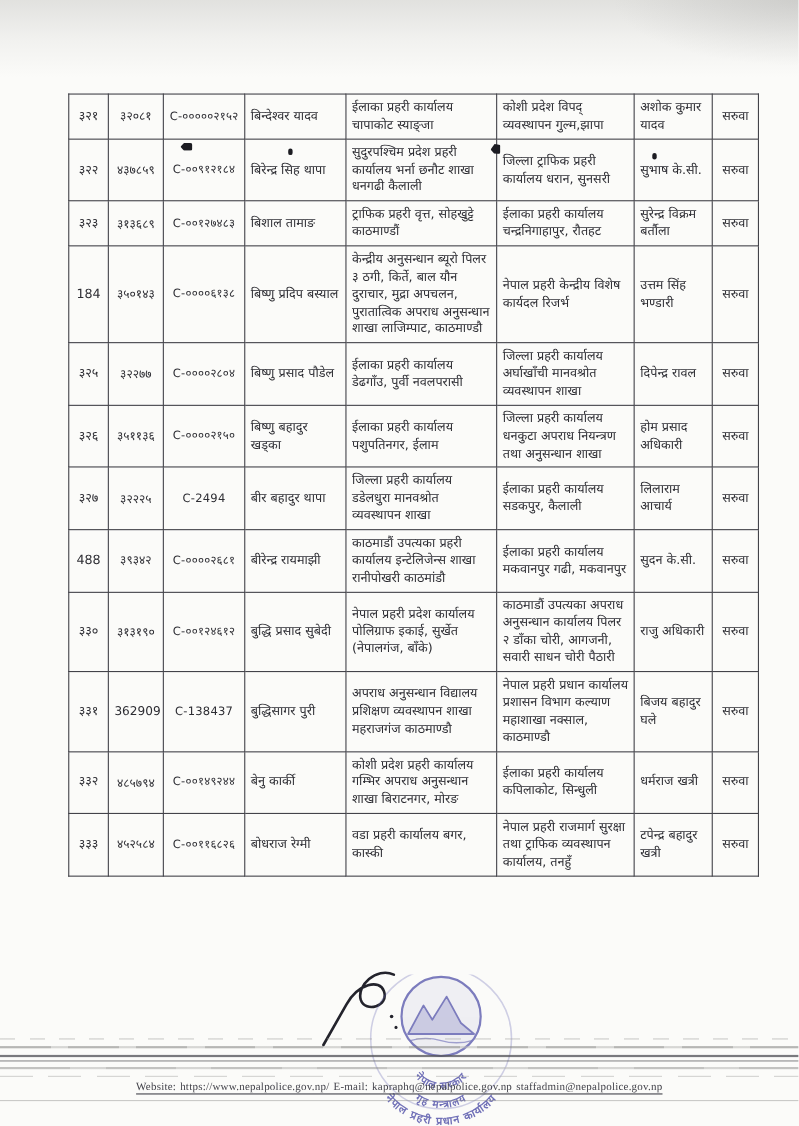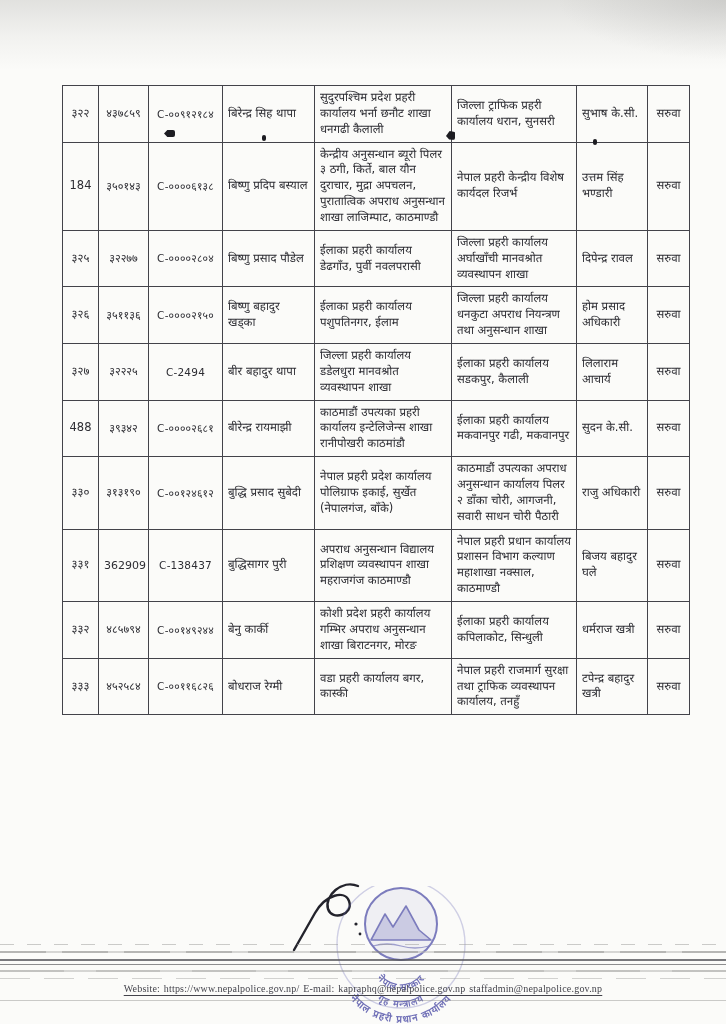--- a/index.html
+++ b/index.html
@@ -71,27 +71,47 @@
         <col style="width:50px">
         <col style="width:74px">
         <col style="width:92px">
       <col style="width:137px">
         <col style="width:125px">
         <col style="width:71px">
         <col style="width:42px">
     </colgroup>
     <tbody>
         <tr>
+    <td class="c-sn">३२१</td>
+    <td class="c-num">३२०८१</td>
+    <td class="c-cno">C-०००००२१५२</td>
+    <td class="c-name">बिन्देश्वर यादव</td>
+    <td class="c-from">ईलाका प्रहरी कार्यालय चापाकोट स्याङ्जा</td>
+    <td class="c-to">कोशी प्रदेश  विपद् व्यवस्थापन गुल्म,झापा</td>
+    <td class="c-rec">अशोक कुमार यादव</td>
+    <td class="c-status">सरुवा</td>
+  </tr>
+        <tr>
     <td class="c-sn">३२२</td>
     <td class="c-num">४३७८५९</td>
     <td class="c-cno">C-००९१२१८४</td>
     <td class="c-name">बिरेन्द्र सिह थापा</td>
     <td class="c-from">सुदुरपश्चिम प्रदेश प्रहरी कार्यालय भर्ना छनौट शाखा धनगढी कैलाली</td>
     <td class="c-to">जिल्ला ट्राफिक प्रहरी कार्यालय धरान, सुनसरी</td>
     <td class="c-rec">सुभाष के.सी.</td>
+    <td class="c-status">सरुवा</td>
+  </tr>
+        <tr>
+    <td class="c-sn">३२३</td>
+    <td class="c-num">३१३६८९</td>
+    <td class="c-cno">C-००१२७४८३</td>
+    <td class="c-name">बिशाल तामाङ</td>
+    <td class="c-from">ट्राफिक प्रहरी वृत्त, सोहखुट्टे काठमाण्डौं</td>
+    <td class="c-to">ईलाका प्रहरी कार्यालय चन्द्रनिगाहापुर, रौतहट</td>
+    <td class="c-rec">सुरेन्द्र विक्रम बर्तौला</td>
     <td class="c-status">सरुवा</td>
   </tr>
         <tr>
     <td class="c-sn">184</td>
     <td class="c-num">३५०१४३</td>
     <td class="c-cno">C-००००६१३८</td>
     <td class="c-name">बिष्णु प्रदिप बस्याल</td>
     <td class="c-from">केन्द्रीय अनुसन्धान ब्यूरो पिलर ३ ठगी, किर्ते, बाल यौन दुराचार, मुद्रा अपचलन, पुरातात्विक अपराध अनुसन्धान शाखा लाजिम्पाट, काठमाण्डौ</td>
     <td class="c-to">नेपाल प्रहरी केन्द्रीय विशेष कार्यदल रिजर्भ</td>
     <td class="c-rec">उत्तम सिंह भण्डारी</td>

